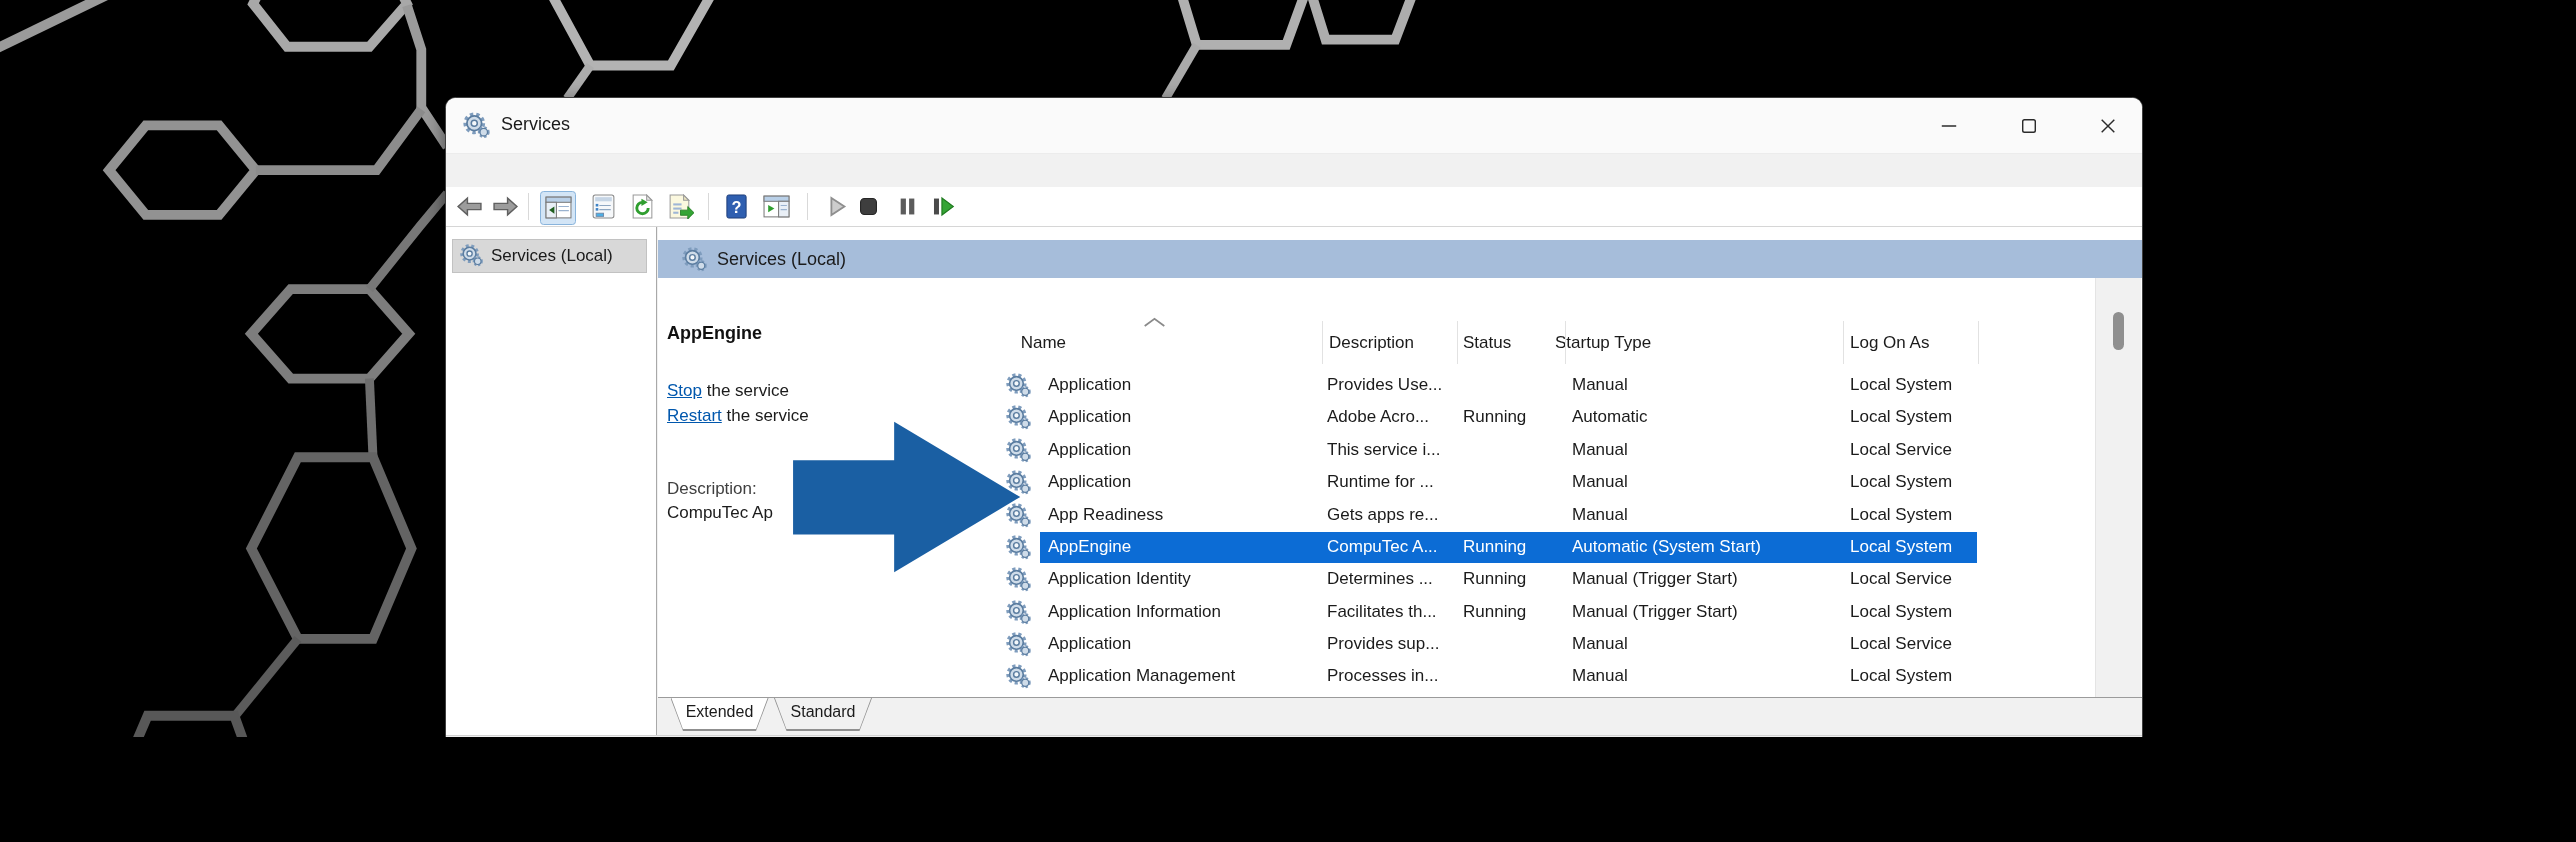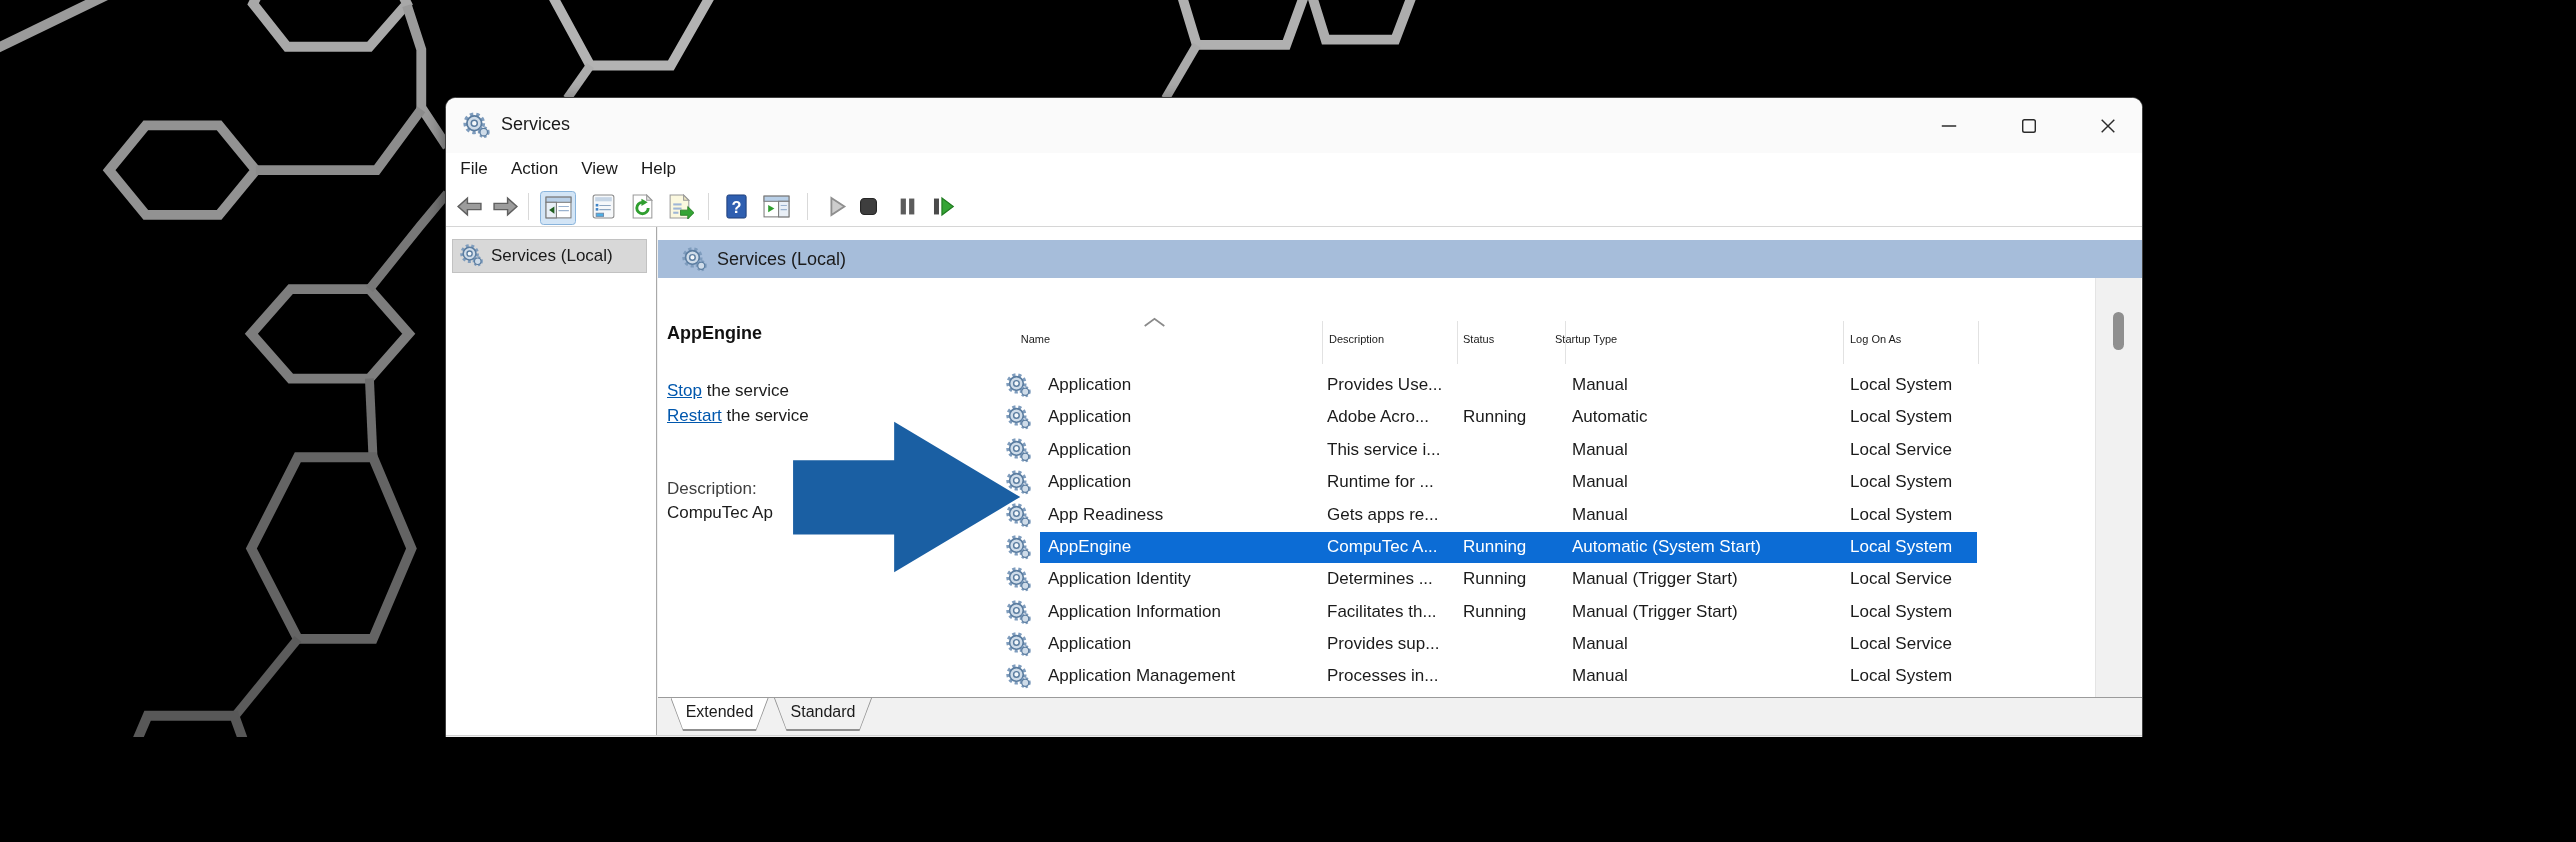--- a/index.html
+++ b/index.html
@@ -42,21 +42,21 @@
 
   
   #svc-title{position:absolute;left:9px;top:96px;font-size:18px;font-weight:bold;color:#111;}
   .act-line{position:absolute;left:9px;font-size:17px;color:#1b1b1b;}
   .act-line a{color:#0057ad;text-decoration:underline;}
   #desc-label{position:absolute;left:9px;top:252px;font-size:17px;color:#404040;}
   #desc-value{position:absolute;left:9px;top:276px;font-size:17px;color:#1b1b1b;}
 
   
   #list{position:absolute;left:343px;top:51px;right:47px;bottom:38px;overflow:hidden;}
-  .hdr-cell{position:absolute;top:55px;font-size:11px;color:#1b1b1b;}
+  .hdr-cell{position:absolute;top:55px;font-size:17px;color:#1b1b1b;}
   .hdr-sep{position:absolute;top:43px;height:43px;width:0.9px;background:#e2e2e2;}
   #sort-chevron{position:absolute;left:141px;top:39px;}
   #rows{position:absolute;left:0;top:92px;right:0;bottom:0;}
   .row{position:absolute;left:0;right:0;height:32px;}
   .row .hl{position:absolute;left:39px;width:937px;top:0;height:31px;background:#0c6cd5;}
   .row .gear{position:absolute;left:3.6px;top:1.8px;}
   .cell{position:absolute;top:5.4px;font-size:17px;color:#1b1b1b;white-space:nowrap;}
   .row.sel .cell{color:#fff;}
   .c-name{left:47px;} .c-desc{left:326px;} .c-status{left:462px;} .c-start{left:571px;} .c-logon{left:849px;}
   .hdr-name{left:19.7px;} .hdr-desc{left:328px;} .hdr-status{left:462px;} .hdr-start{left:554px;} .hdr-logon{left:849px;}
@@ -133,21 +133,20 @@
             <rect x="3" y="3" width="14" height="14" rx="2" fill="none" stroke="#2b2b2b" stroke-width="1.6"></rect>
           </svg>
       </div>
       <div class="winbtn" id="btn-close">
         <svg width="18" height="18" viewBox="0 0 20 20">
             <path d="M3 3 L17 17 M17 3 L3 17" stroke="#2b2b2b" stroke-width="1.6"></path>
           </svg>
       </div>
     </div>
 
-    <div id="menubar"><span class="menu-item">File</span><span class="menu-item">Action</span><span class="menu-item">View</span><span class="menu-item">Help</span></div>
     <div id="toolbar">
         <div class="tbtn" style="left: 6.3px;">
           <svg viewBox="0 0 26 22">
             <path d="M11 3 v5 h13 v6 h-13 v5 L2 11 Z" fill="#9c9c9c" stroke="#606060" stroke-width="1.4"></path>
           </svg>
         </div>
         <div class="tbtn" style="left: 42px;">
           <svg viewBox="0 0 26 22">
             <path d="M15 3 v5 H2 v6 h13 v5 l9 -8 Z" fill="#9c9c9c" stroke="#606060" stroke-width="1.4"></path>
           </svg>

